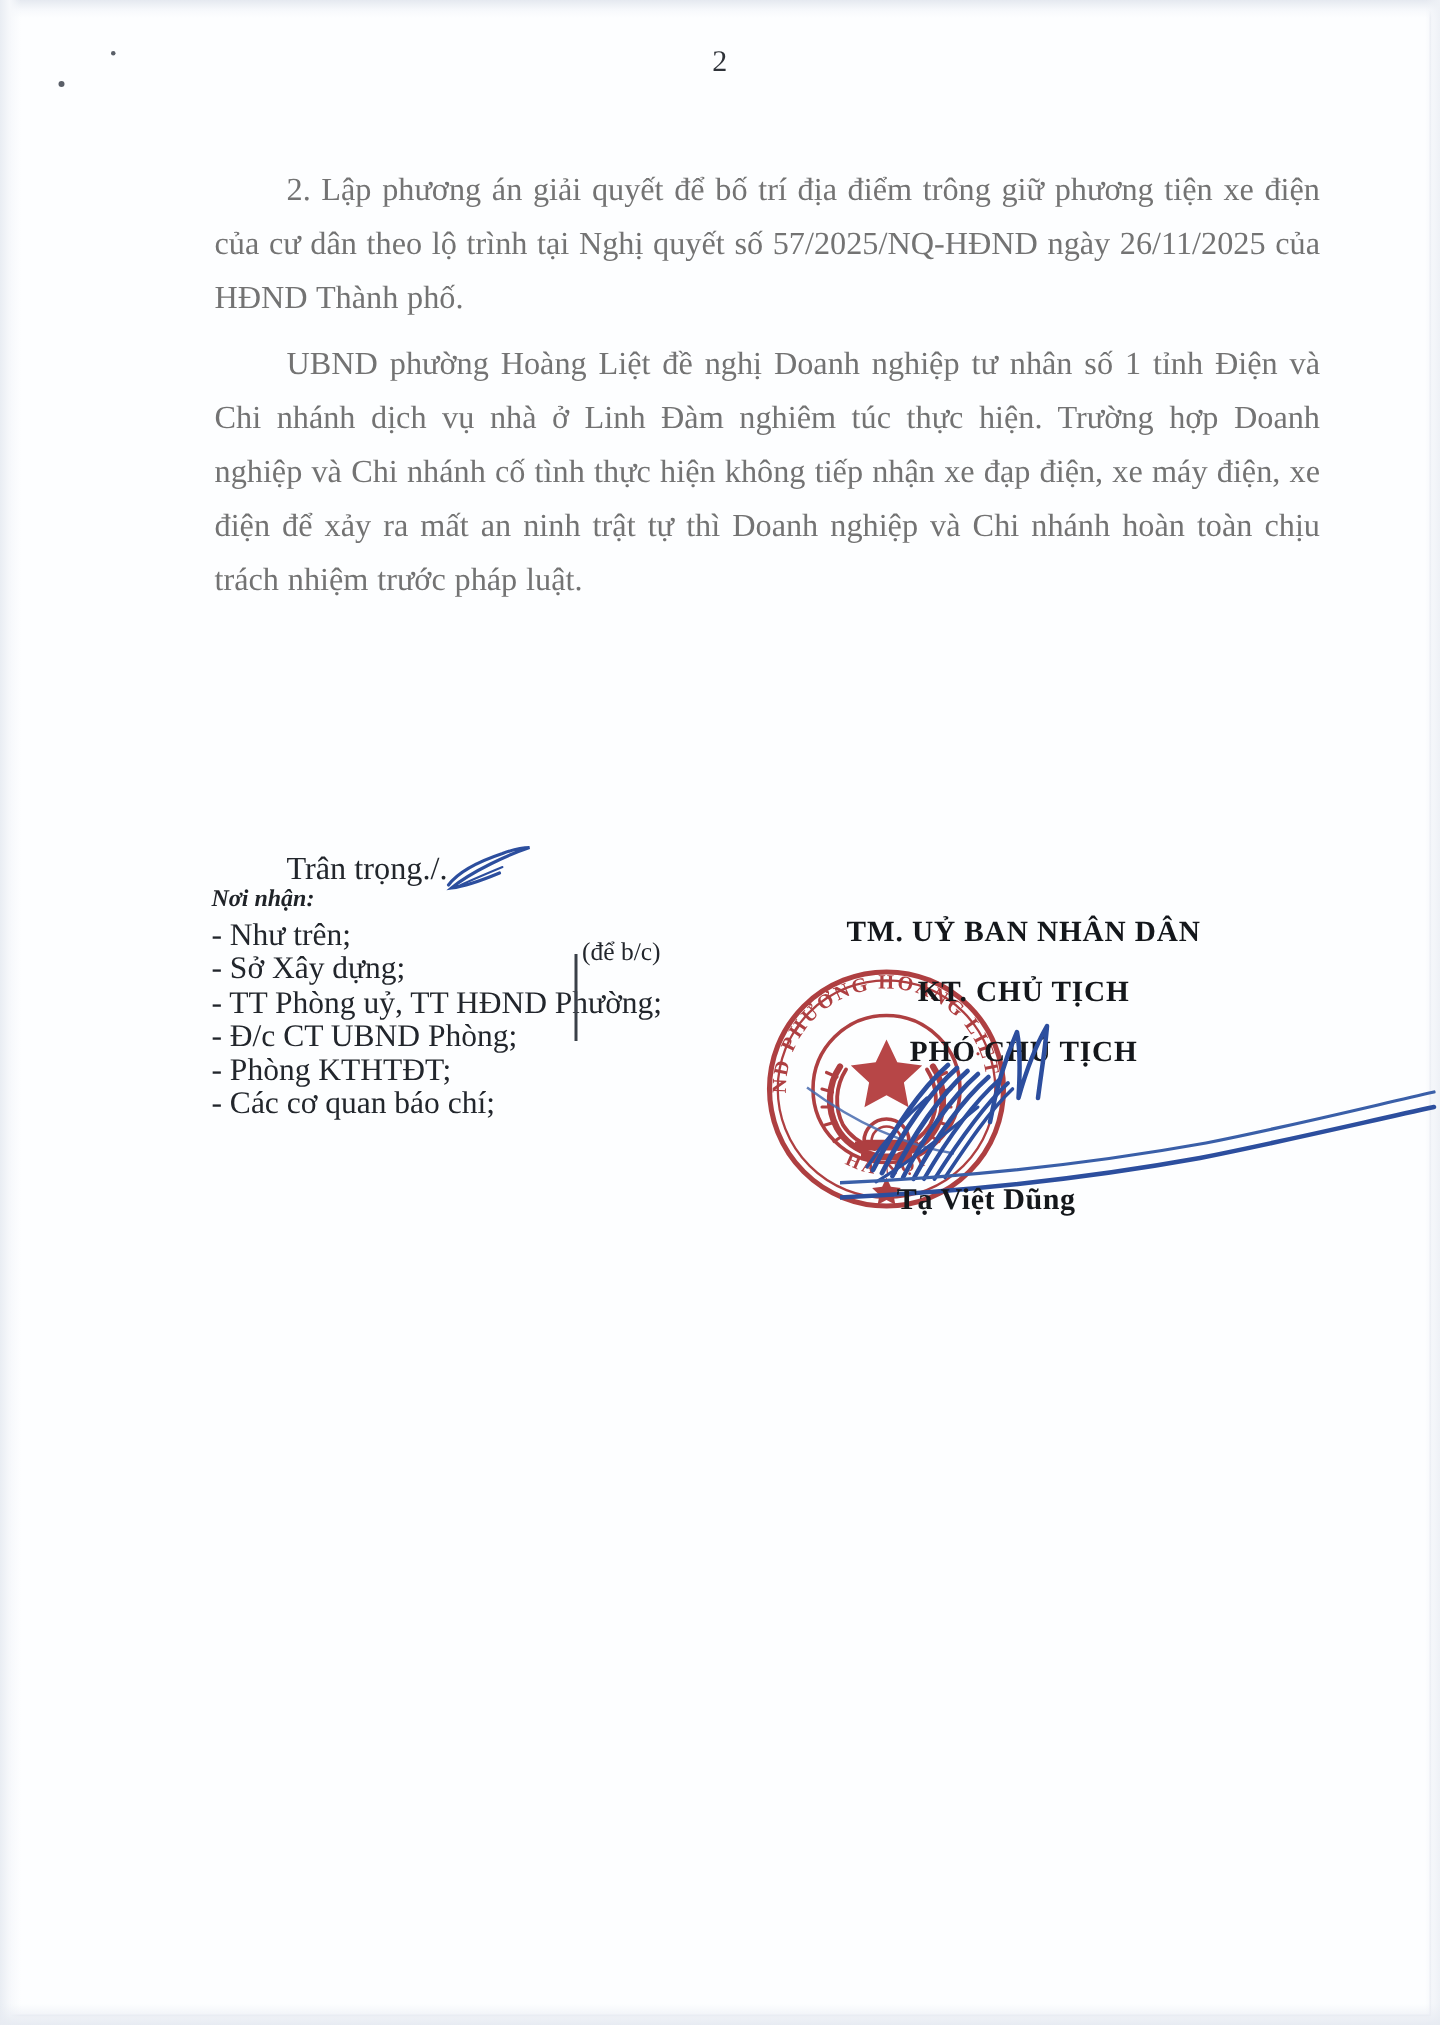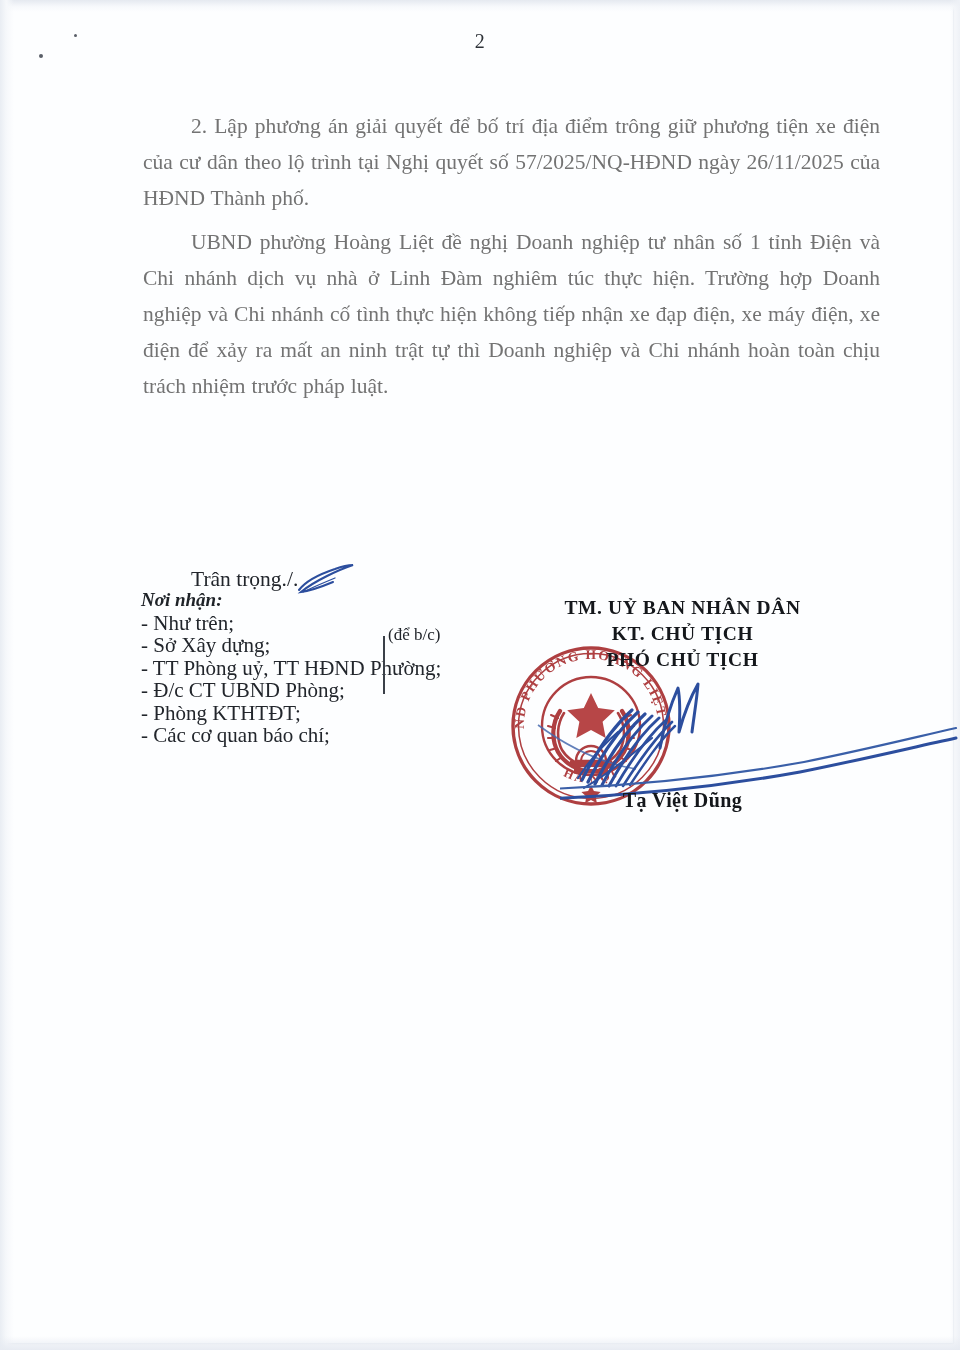--- a/index.html
+++ b/index.html
@@ -119,21 +119,21 @@
   
   #recipients {
     position: absolute;
     left: 141px;
     top: 588px;
     width: 330px;
   }
   #recipients-title {
     font-style: italic;
     font-weight: bold;
-    font-size: 19px;
+    font-size: 16px;
     line-height: 23px;
     color: #1f2328;
     margin-bottom: 1px;
   }
   .recipient-item {
     font-size: 21px;
     line-height: 22.4px;
     color: #22262c;
     white-space: nowrap;
   }
@@ -163,24 +163,25 @@
     text-align: center;
   }
   .sig-line {
     font-weight: bold;
     font-size: 19.5px;
     line-height: 26px;
     letter-spacing: 0.6px;
     color: #14171b;
     position: relative;
     z-index: 3;
+    margin-top: 14px;
   }
   #signer-name {
     position: absolute;
-    left: 510px;
+    left: 485px;
     top: 789px;
     width: 345px;
     text-align: center;
     font-weight: bold;
     font-size: 20px;
     letter-spacing: 0.4px;
     color: #14171b;
     z-index: 4;
   }
 

